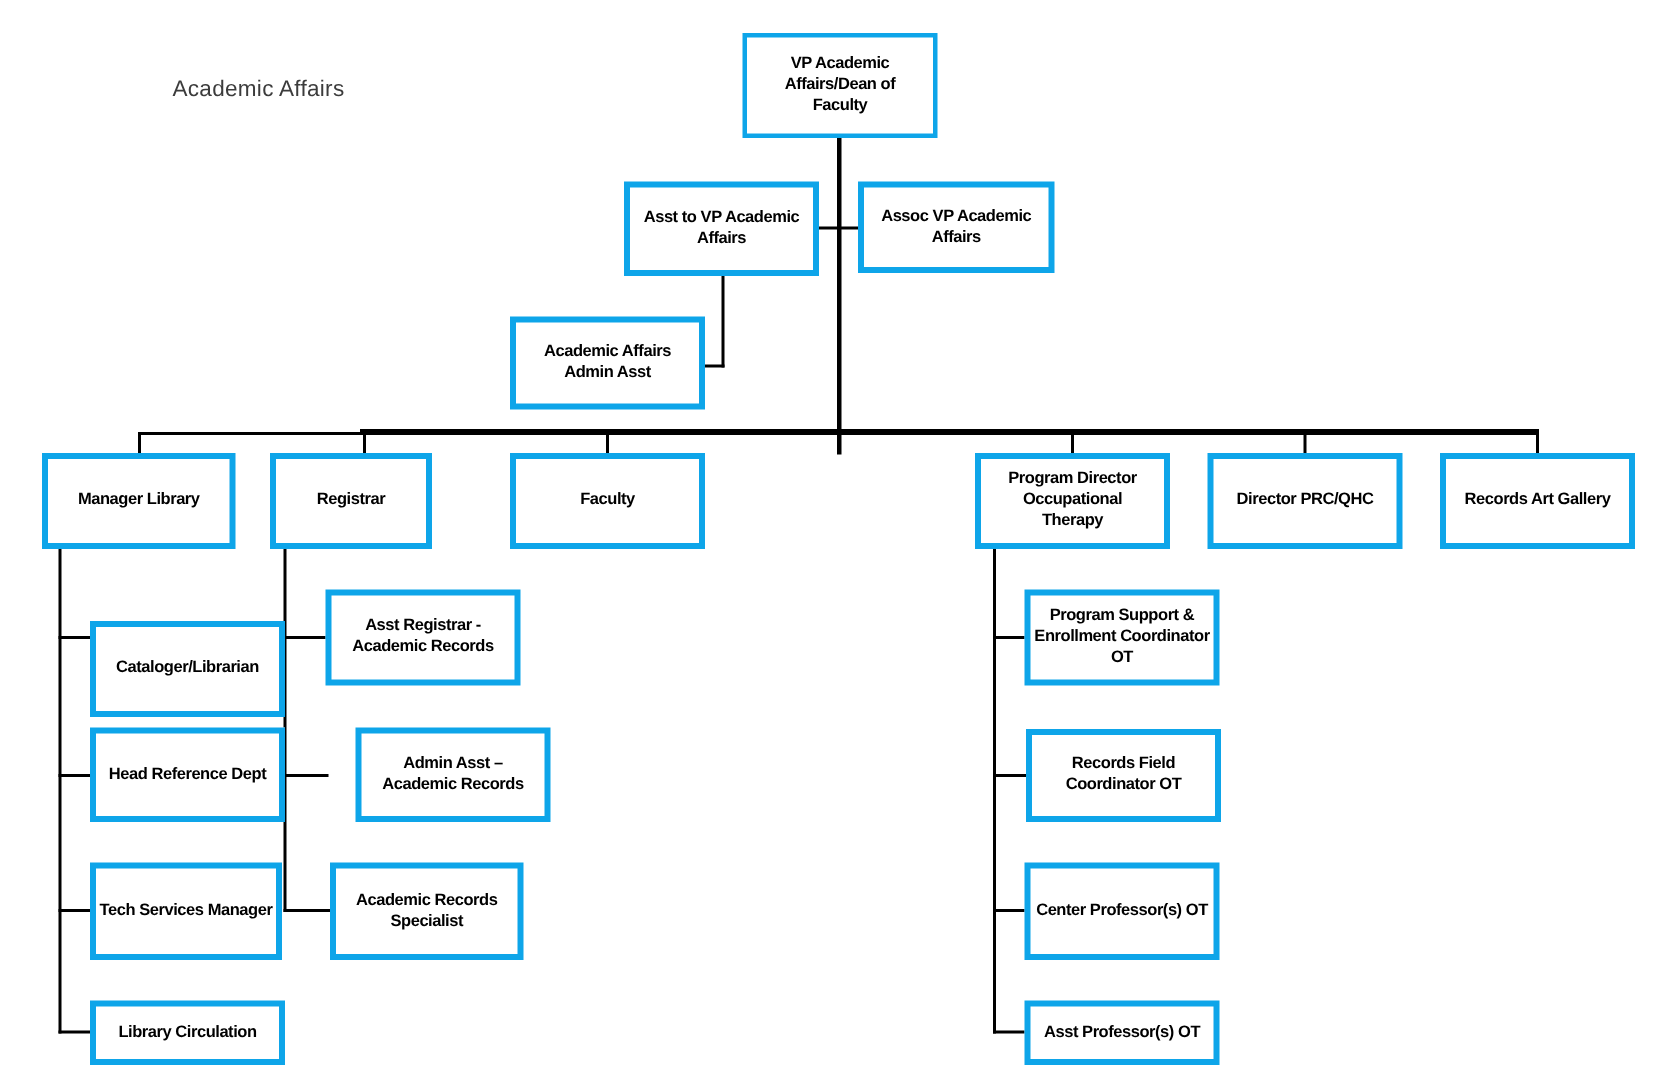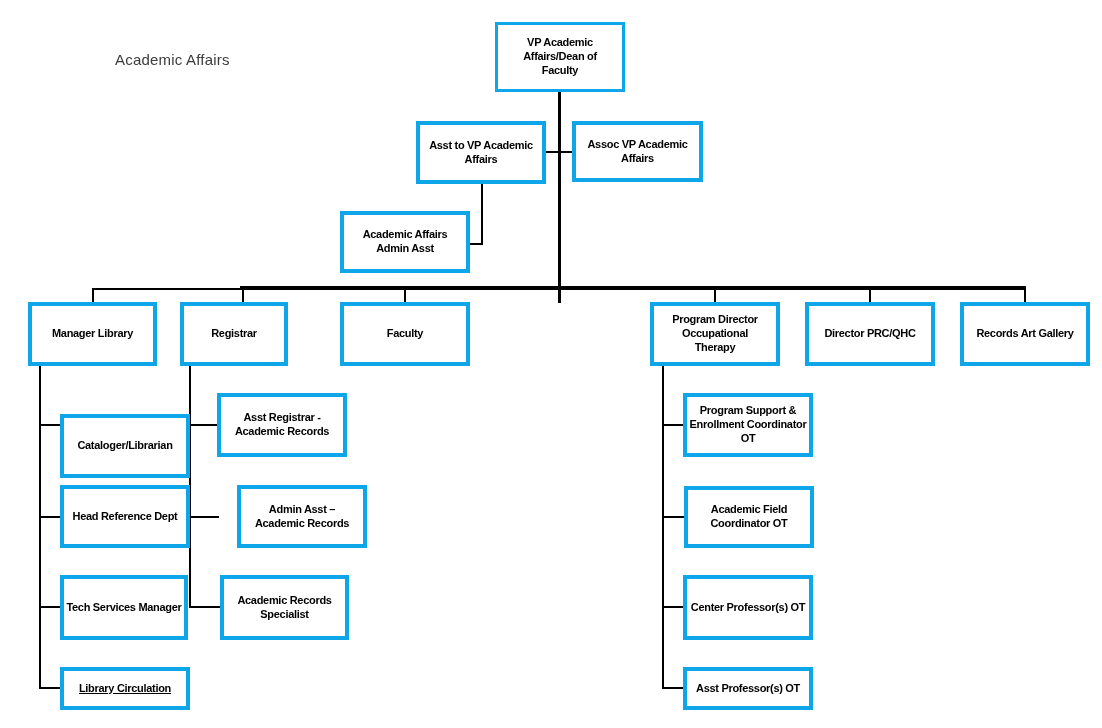--- a/index.html
+++ b/index.html
@@ -103,30 +103,30 @@
   <div class="node" style="left:340px;top:302px;width:130px;height:64px;">Faculty</div>
   <div class="node" style="left:805px;top:302px;width:130px;height:64px;">Director PRC/QHC</div>
   <div class="node" style="left:650px;top:302px;width:130px;height:64px;">Program Director
 Occupational
 Therapy</div>
   <div class="node" style="left:960px;top:302px;width:130px;height:64px;">Records Art Gallery</div>
 
   <div class="node" style="left:60px;top:393px;width:130px;height:64px;margin-top:21px;">Cataloger/Librarian</div>
   <div class="node" style="left:60px;top:485px;width:130px;height:63px;">Head Reference Dept</div>
   <div class="node" style="left:60px;top:575px;width:128px;height:65px;">Tech Services Manager</div>
-  <div class="node" style="left:60px;top:667px;width:130px;height:43px;text-decoration:underline;">Library Circulation</div>
+  <div class="node" style="left:60px;top:667px;width:130px;height:43px;">Library Circulation</div>
 
   <div class="node" style="left:217px;top:393px;width:130px;height:64px;">Asst Registrar -
 Academic Records</div>
   <div class="node" style="left:217px;top:485px;width:130px;height:63px;margin-left:20px;">Admin Asst –
 Academic Records</div>
   <div class="node" style="left:220px;top:575px;width:129px;height:65px;">Academic Records
 Specialist</div>
 
   <div class="node" style="left:683px;top:393px;width:130px;height:64px;">Program Support &amp;
 Enrollment Coordinator
 OT</div>
-  <div class="node" style="left:684px;top:486px;width:130px;height:62px;">Academic Field
+  <div class="node" style="left:684px;top:486px;width:130px;height:62px;">Records Field
 Coordinator OT</div>
   <div class="node" style="left:683px;top:575px;width:130px;height:65px;">Center Professor(s) OT</div>
   <div class="node" style="left:683px;top:667px;width:130px;height:43px;">Asst Professor(s) OT</div>
 
 </div>
 
 </body></html>

